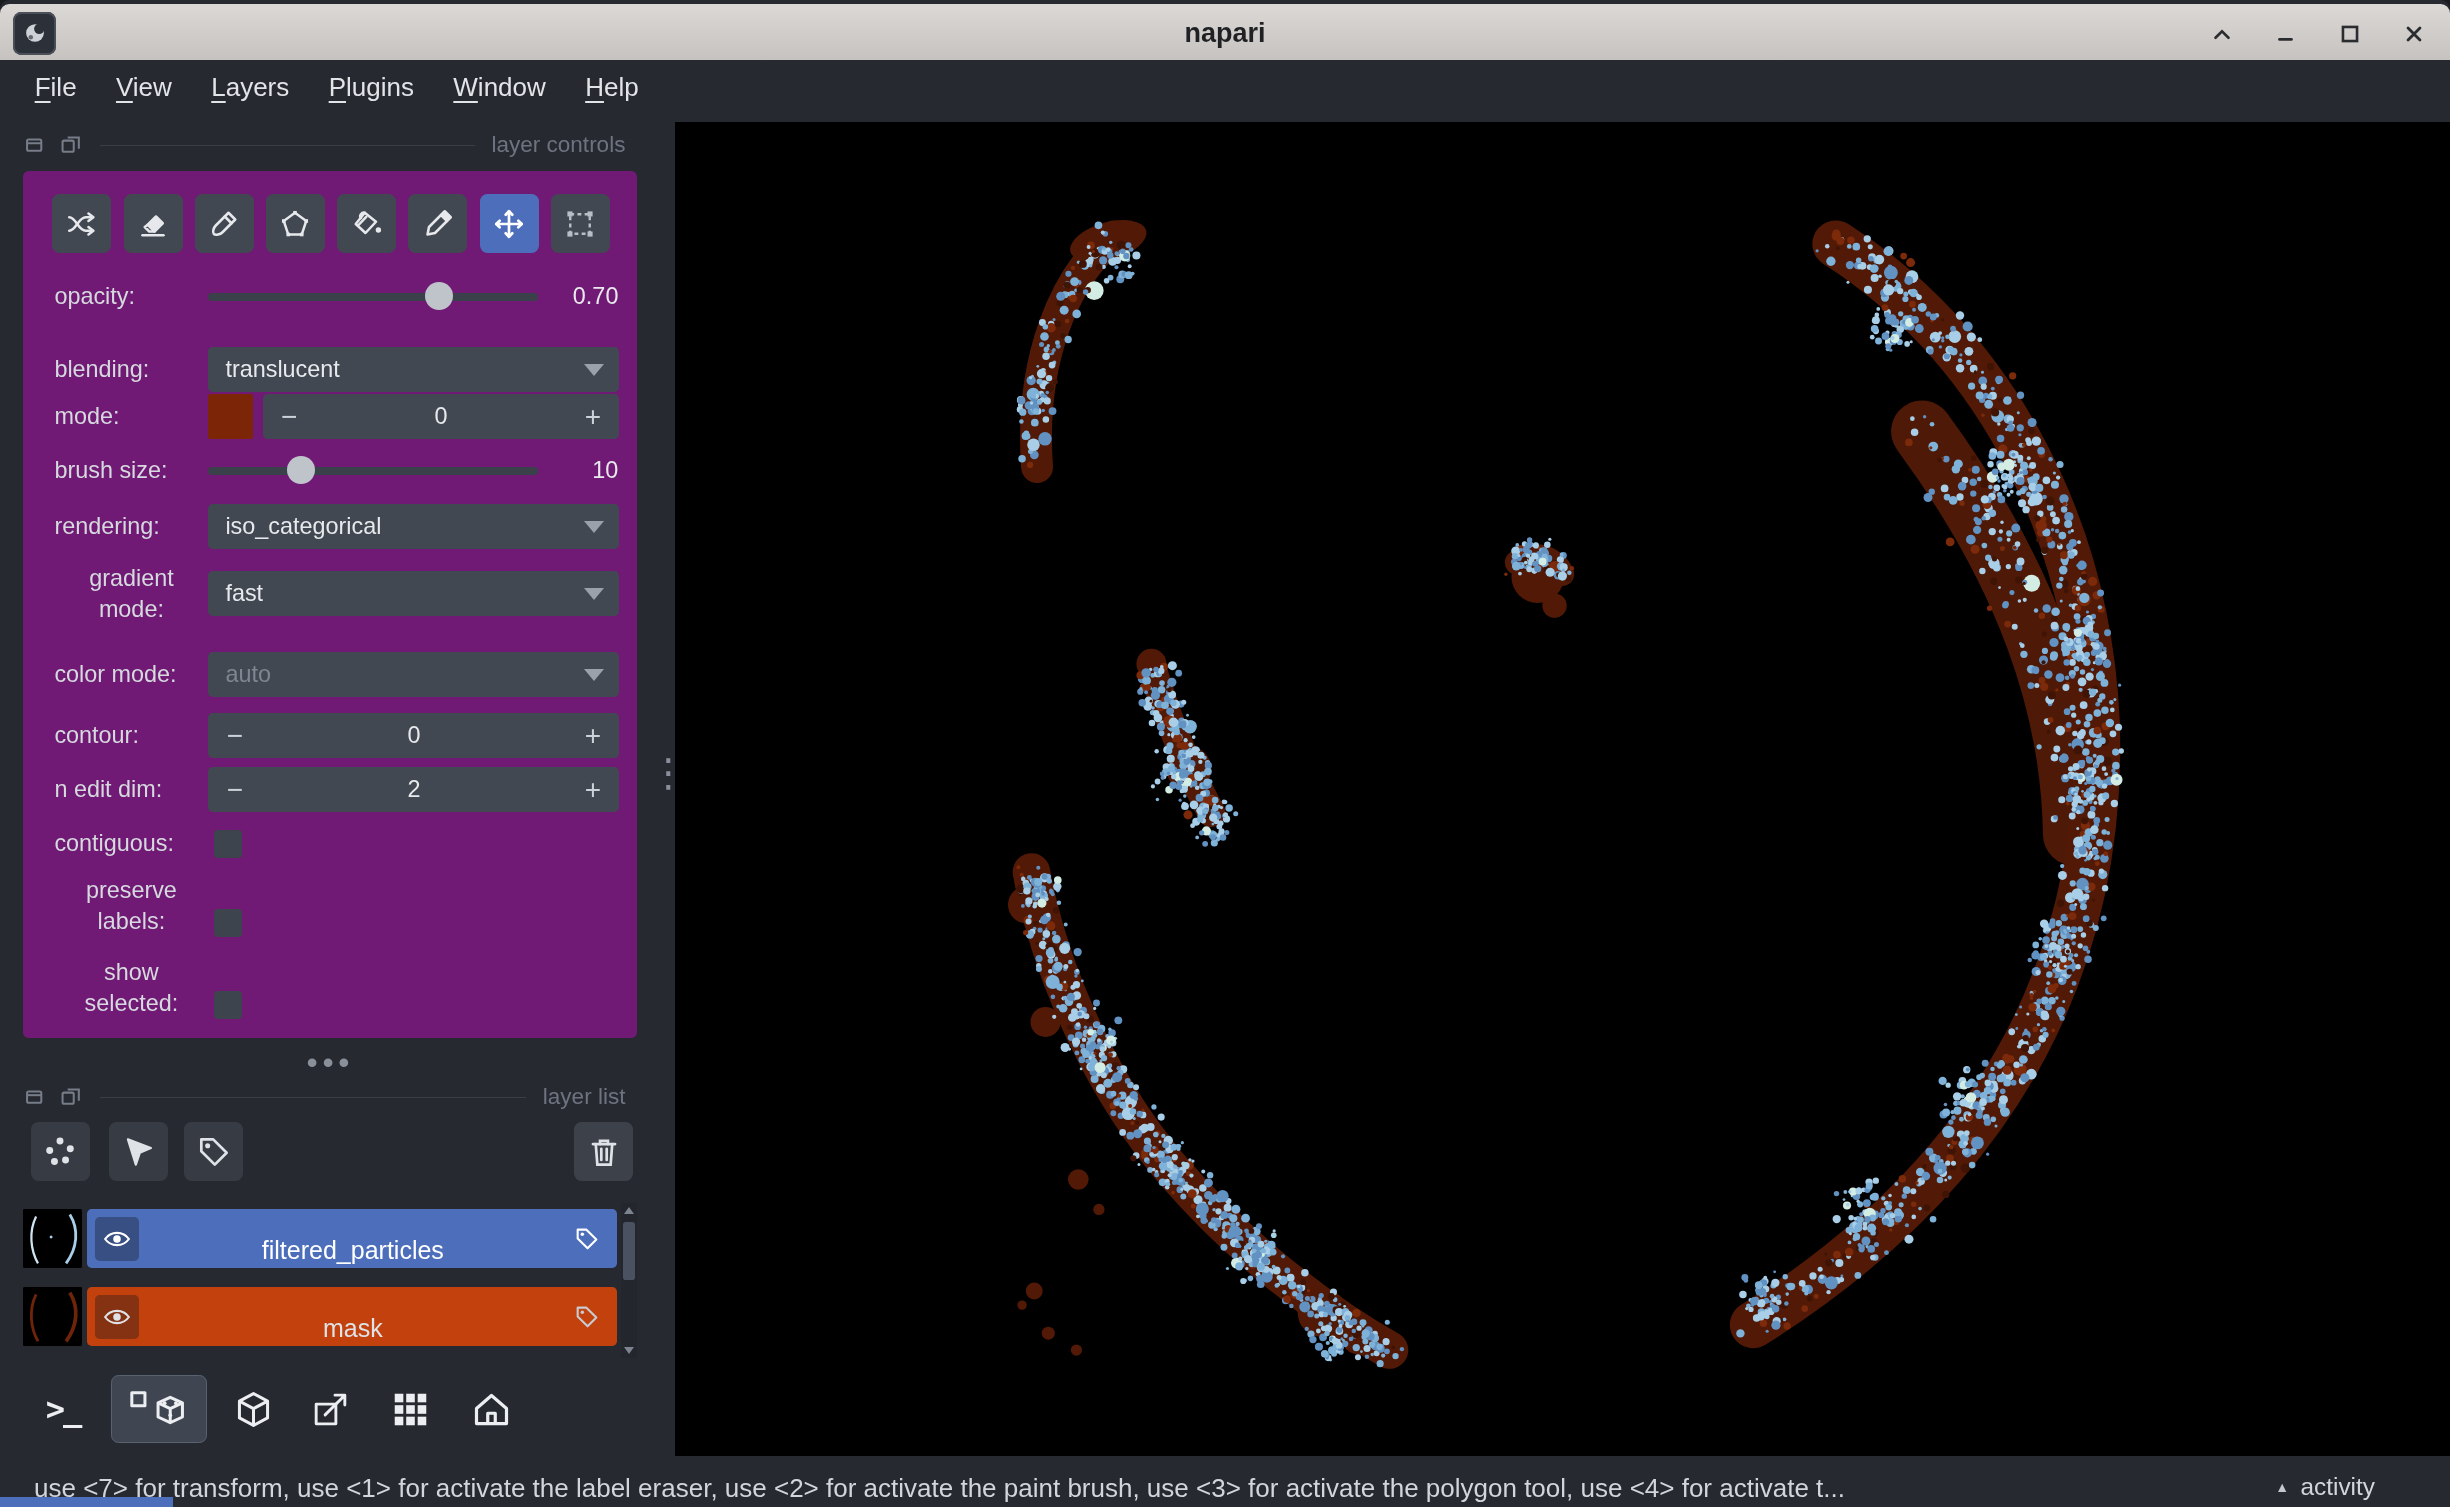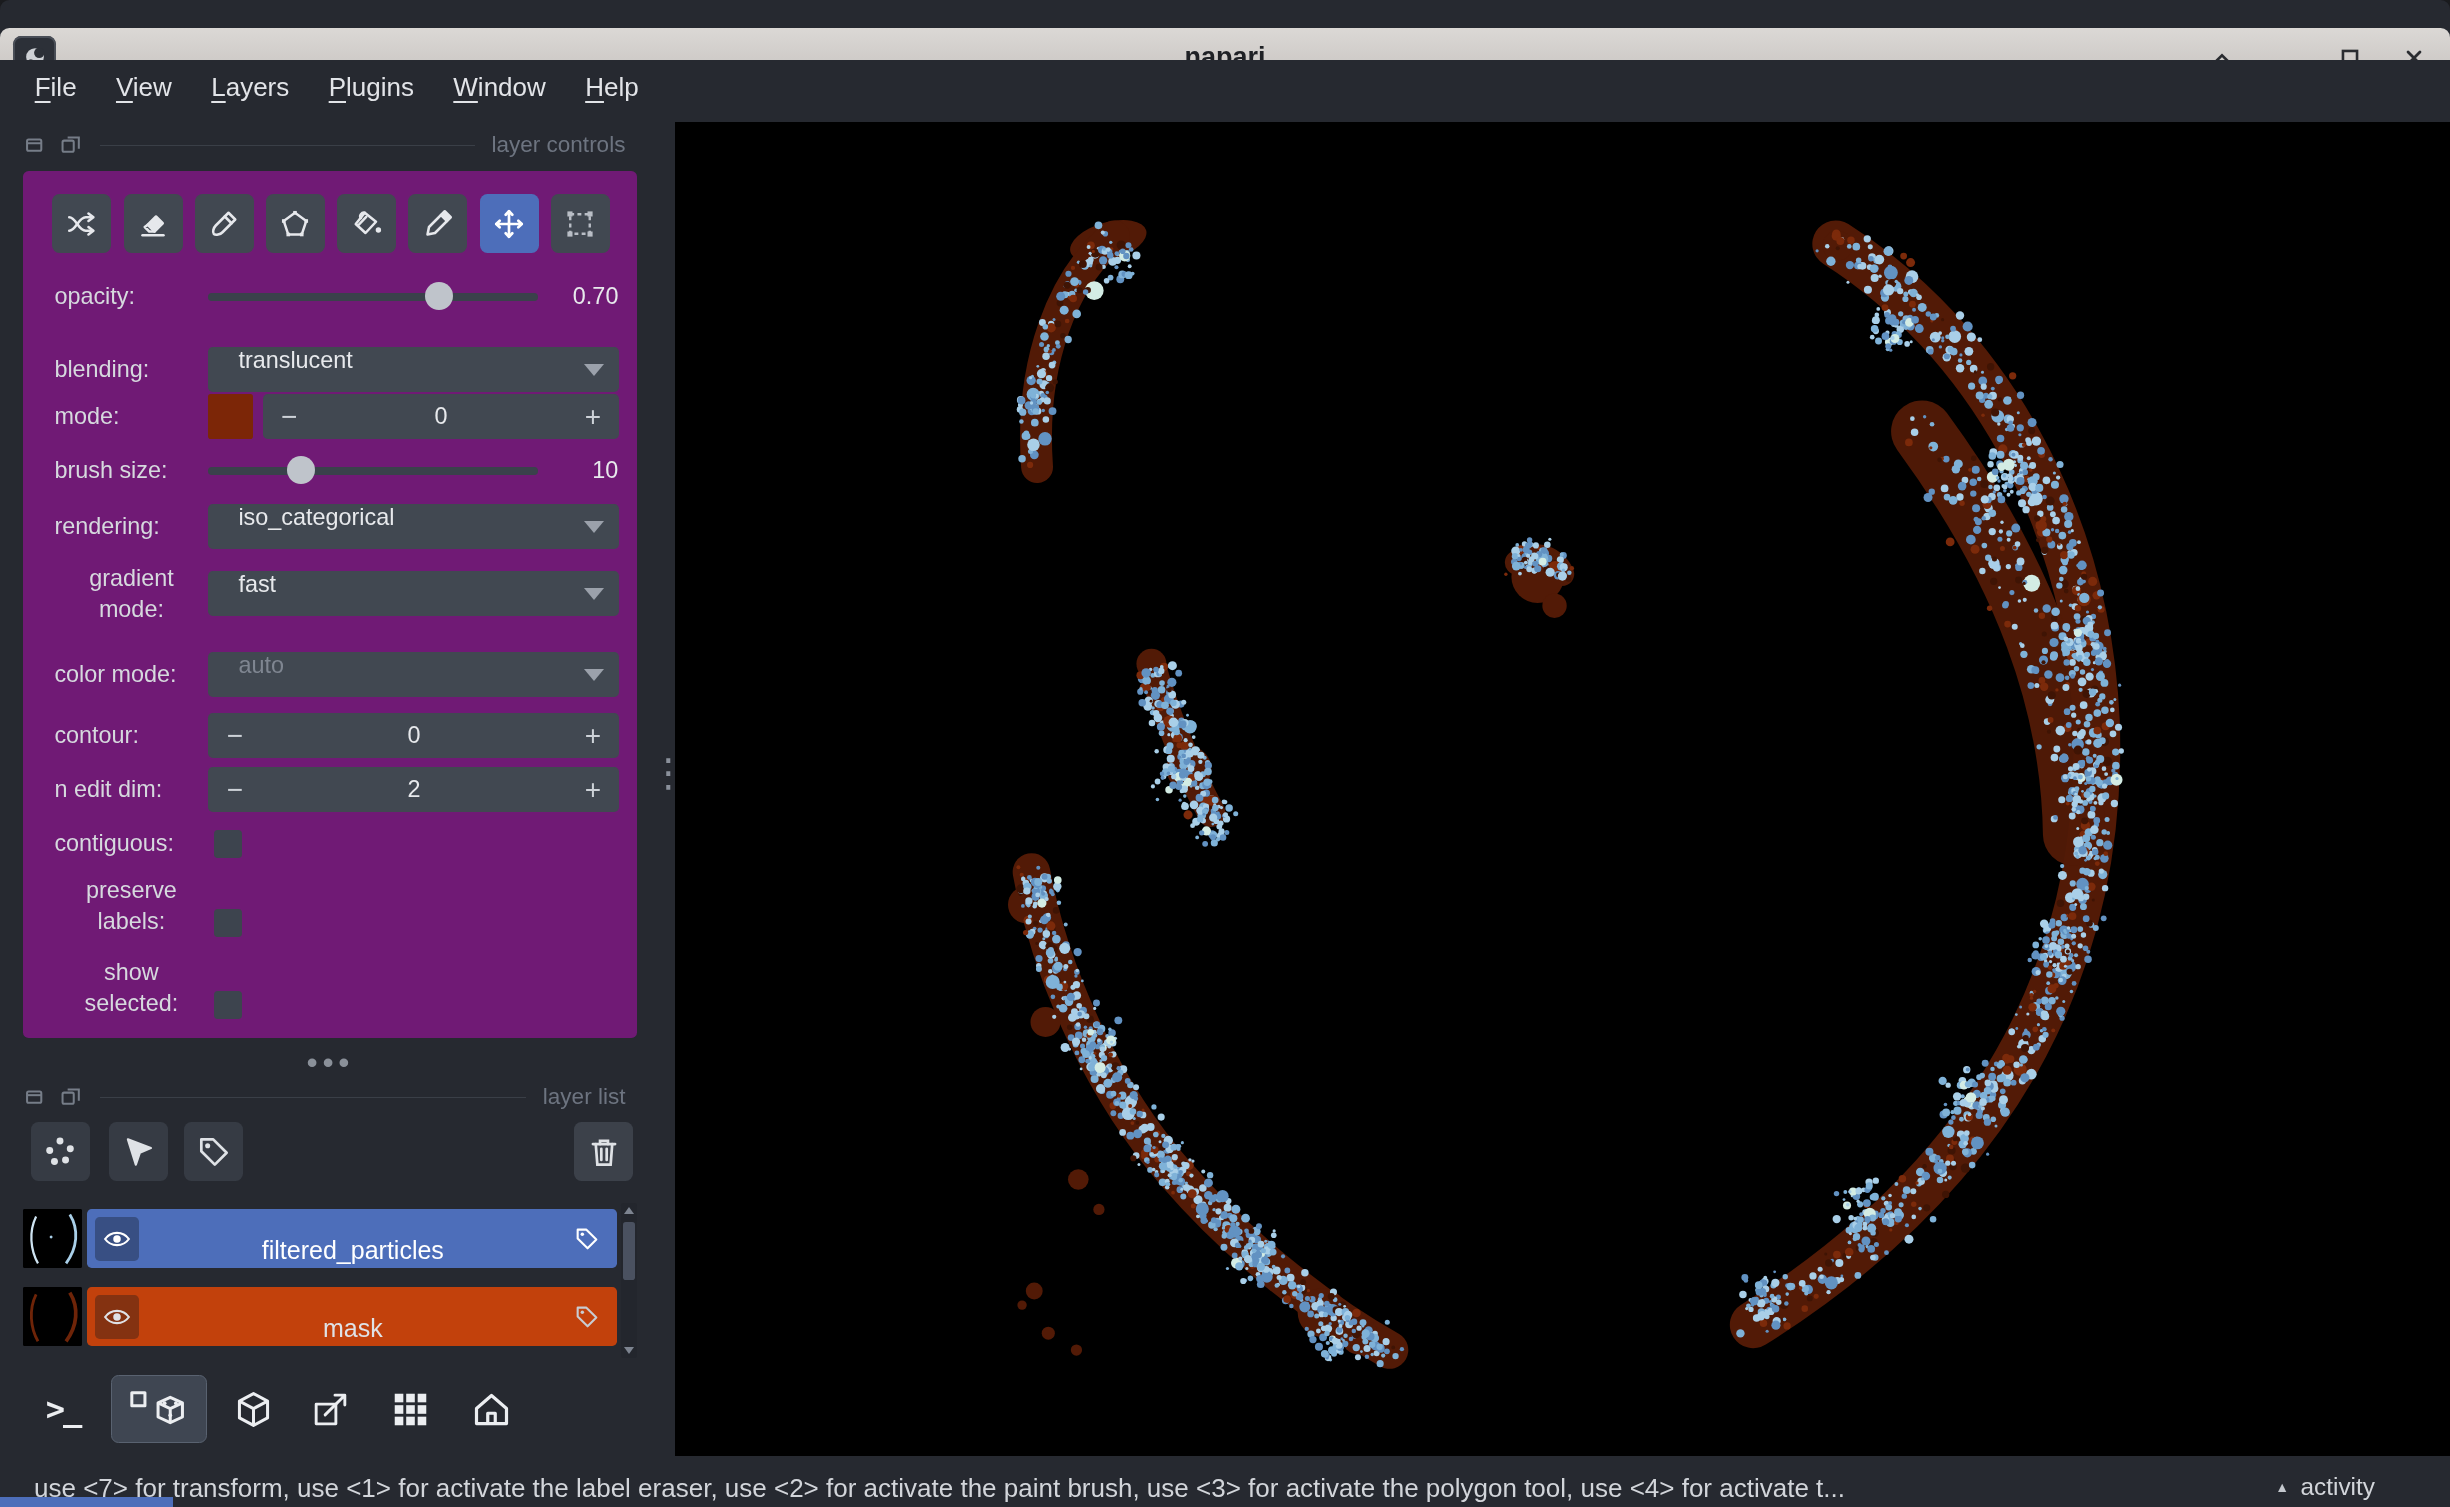--- a/index.html
+++ b/index.html
@@ -2,21 +2,21 @@
 <html style="--accent: #4d6eba;font-size:15px"><head>
 <meta charset="utf-8">
 <style>
   html,body{margin:0;padding:0;background:#1a1b1e;}
   .app{position:relative;width:2450px;height:1508px;background:#262930;overflow:hidden;
        font-family:"Liberation Sans","DejaVu Sans",sans-serif;border-radius:9.4px 9.4px 0 0;}
 
   
   .titlebar{position:absolute;left:0;top:4px;width:100%;height:59px;
     background:linear-gradient(#dbd8d5,#c5c1be);border-bottom:0.9px solid #96928d;
-    border-radius:9.4px 9.4px 0 0;margin-top:24px;}
+    border-radius:9.4px 9.4px 0 0;}
   .app-icon{position:absolute;left:13px;top:7.5px;width:43px;height:43px;background:#2c3038;
     border-radius:8.4px;display:flex;align-items:center;justify-content:center;
     box-shadow:inset 0 0 0 1.9px #4a4f58;}
   .wtitle{position:absolute;left:0;right:0;top:0;height:59px;display:flex;align-items:center;
     justify-content:center;font-size:27px;font-weight:bold;color:#1f2125;}
   .win-controls{position:absolute;right:20.6px;top:0;height:59px;display:flex;align-items:center;gap:34px;}
   .wc{width:30px;height:30px;display:flex;align-items:center;justify-content:center;cursor:pointer;}
 
   
   .menubar{position:absolute;left:0;top:60px;width:100%;height:55px;background:#262930;
@@ -41,22 +41,22 @@
   .crow.topalign{align-items:flex-end;}
   .clabel{width:154px;flex:none;font-size:23.4px;color:#d6d9de;line-height:1.32;}
   .clabel.center{text-align:center;}
   .ctrl{flex:1;display:flex;align-items:center;}
 
   .slider{position:relative;width:330px;height:45px;flex:none;}
   .groove{position:absolute;left:0;right:0;top:19px;height:7.5px;background:#3a414b;border-radius:3.8px;}
   .shandle{position:absolute;top:8.4px;width:28px;height:28px;border-radius:50%;background:#bfc4cb;margin-left:-14px;}
   .sval{margin-left:auto;width:77px;text-align:right;font-size:23.4px;color:#e7e9ec;}
 
-  .dropdown{width:411px;height:45px;background:#414851;border-radius:4.7px;display:flex;
-    padding:0 30px;box-sizing:border-box;font-size:23.4px;color:#e7e9ec;position:relative;cursor:pointer;}
+  .dropdown{width:411px;height:45px;background:#414851;border-radius:4.7px;display:flex;align-items:center;
+    padding:0 17px;box-sizing:border-box;font-size:23.4px;color:#e7e9ec;position:relative;cursor:pointer;}
   .dd-arrow{position:absolute;right:15px;top:17px;width:0;height:0;border-left:10.3px solid transparent;
     border-right:10.3px solid transparent;border-top:12.2px solid #9ba1ab;}
   .dropdown.disabled{color:#7f8691;}
 
   .spin{width:411px;height:45px;background:#414851;border-radius:4.7px;display:flex;align-items:center;}
   .spin .sbtn{width:53px;text-align:center;font-size:28px;color:#cdd2d8;cursor:pointer;}
   .spin .sval2{flex:1;text-align:center;font-size:23.4px;color:#e7e9ec;}
   .label-ctrl{display:flex;gap:9.4px;width:411px;}
   .swatch{width:45px;height:45px;border-radius:2.8px;flex:none;}
   .spin.grow{flex:1;width:auto;}

